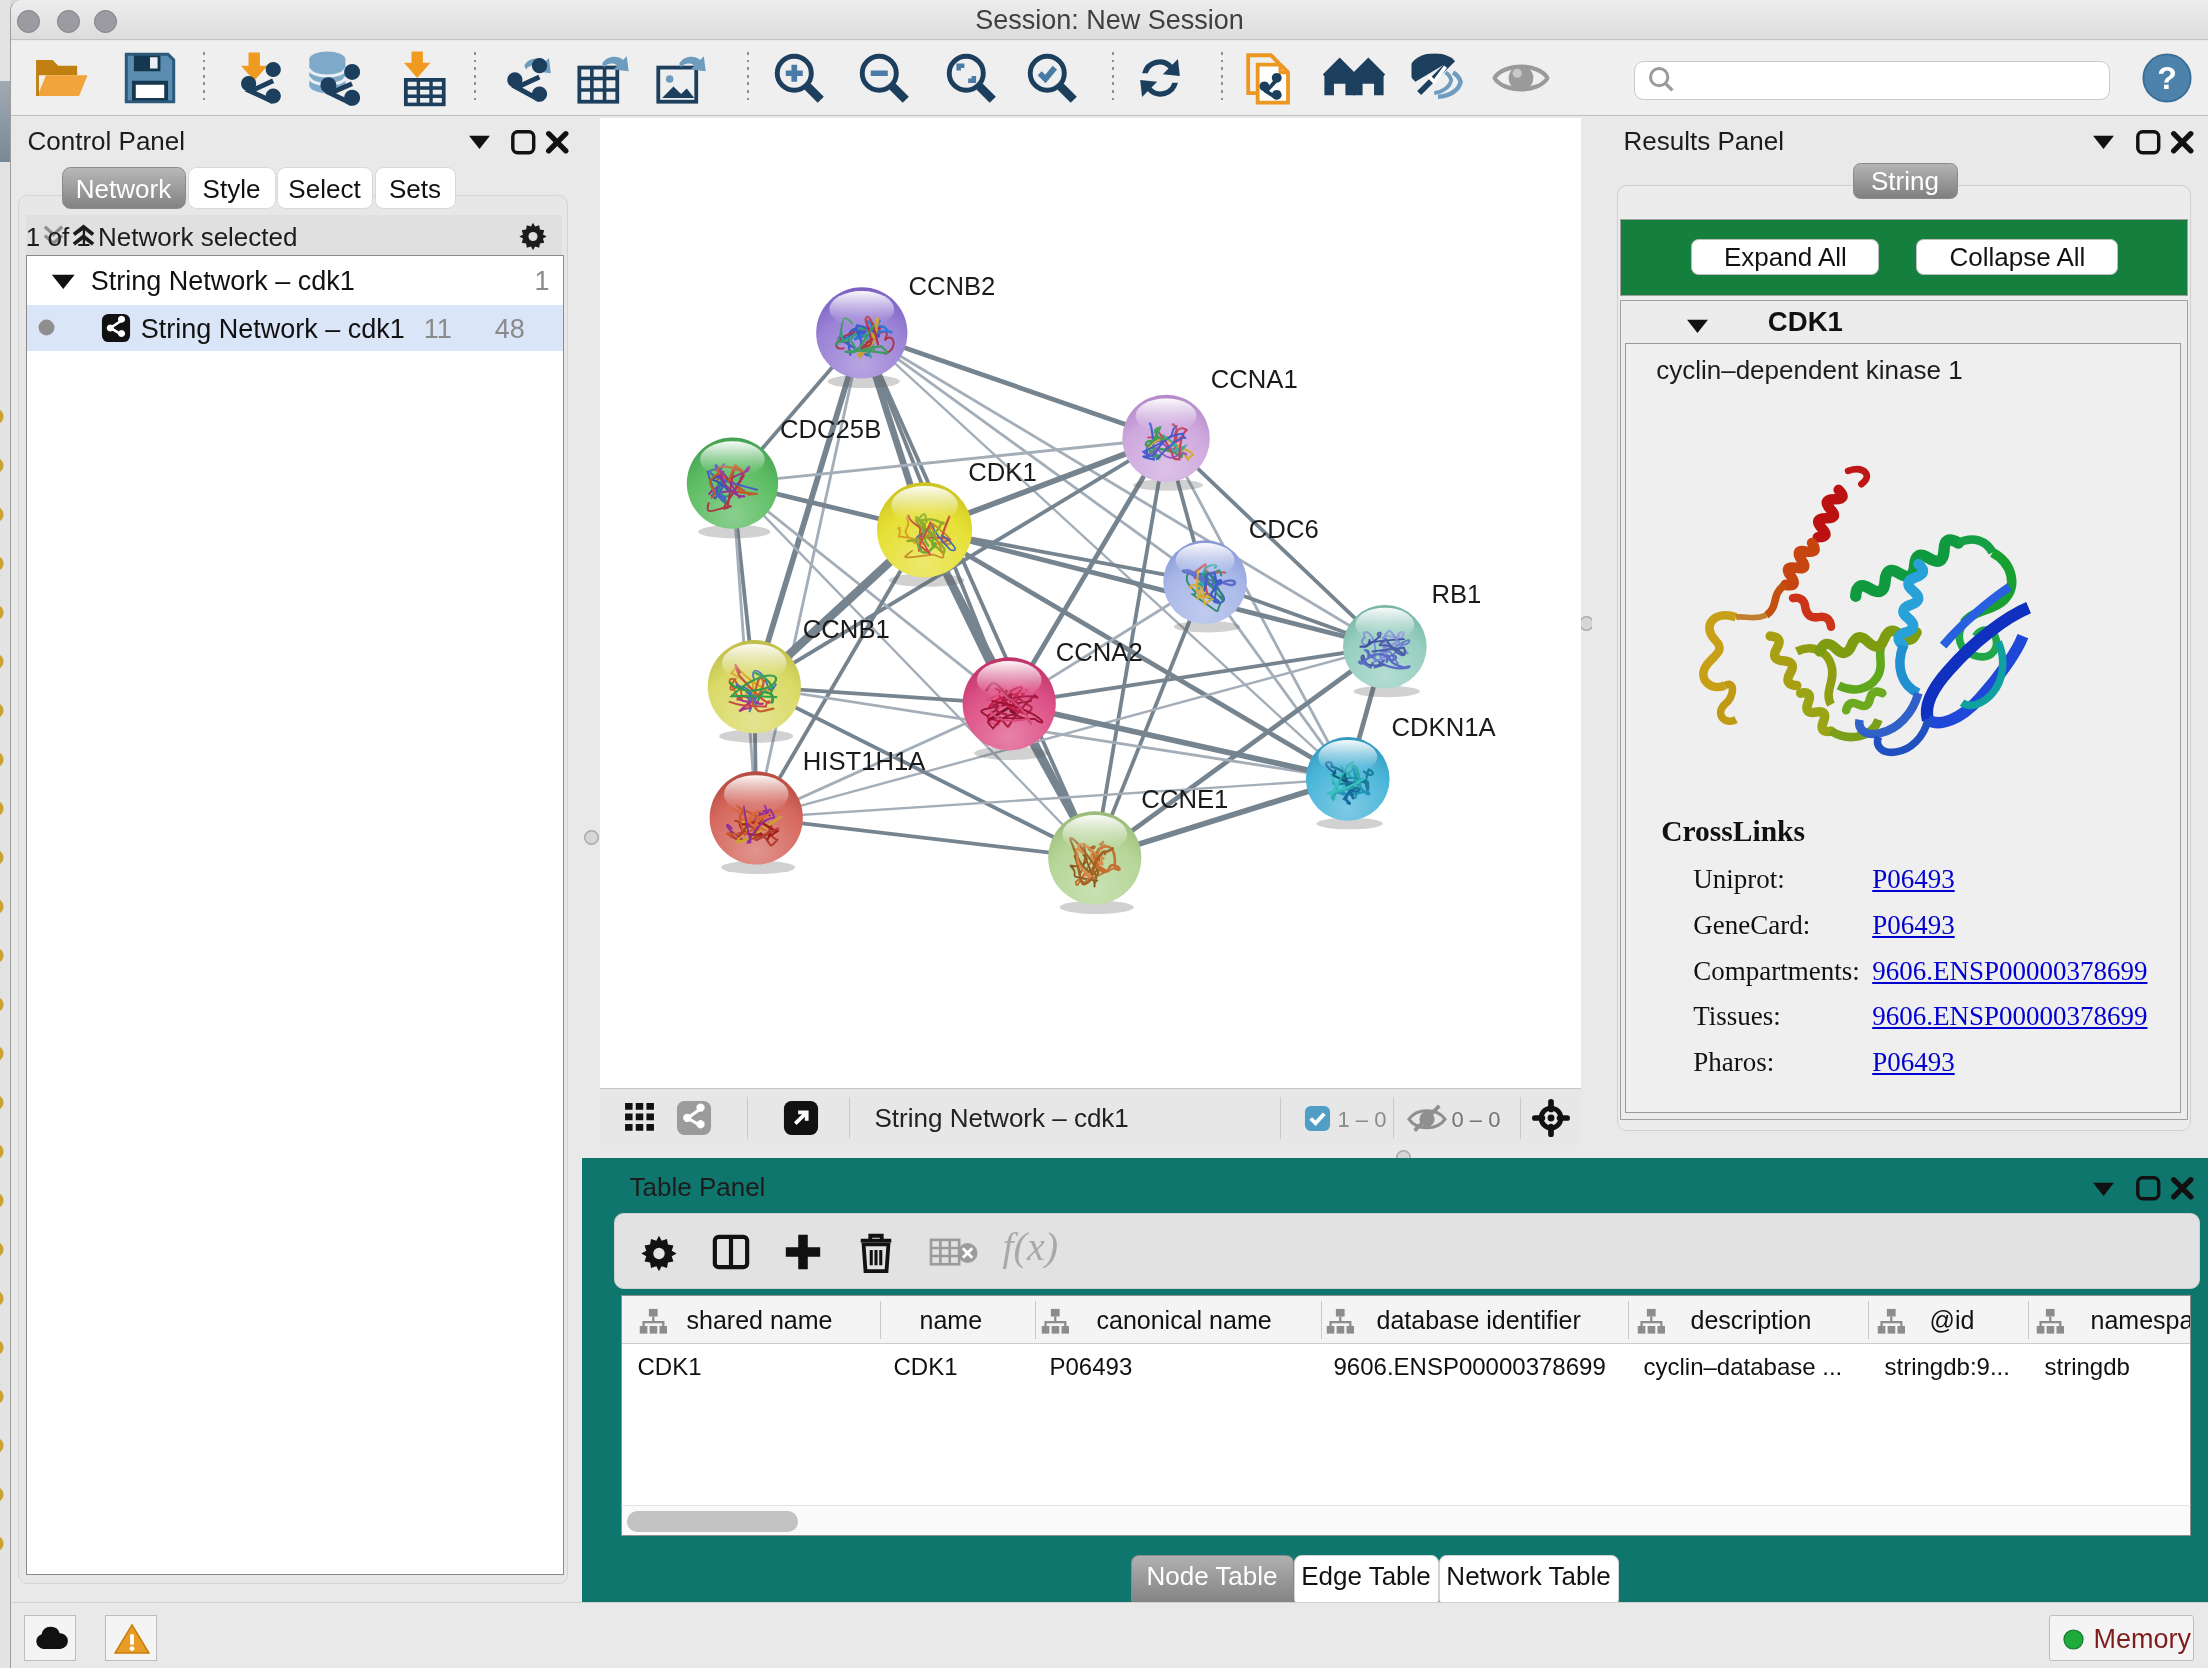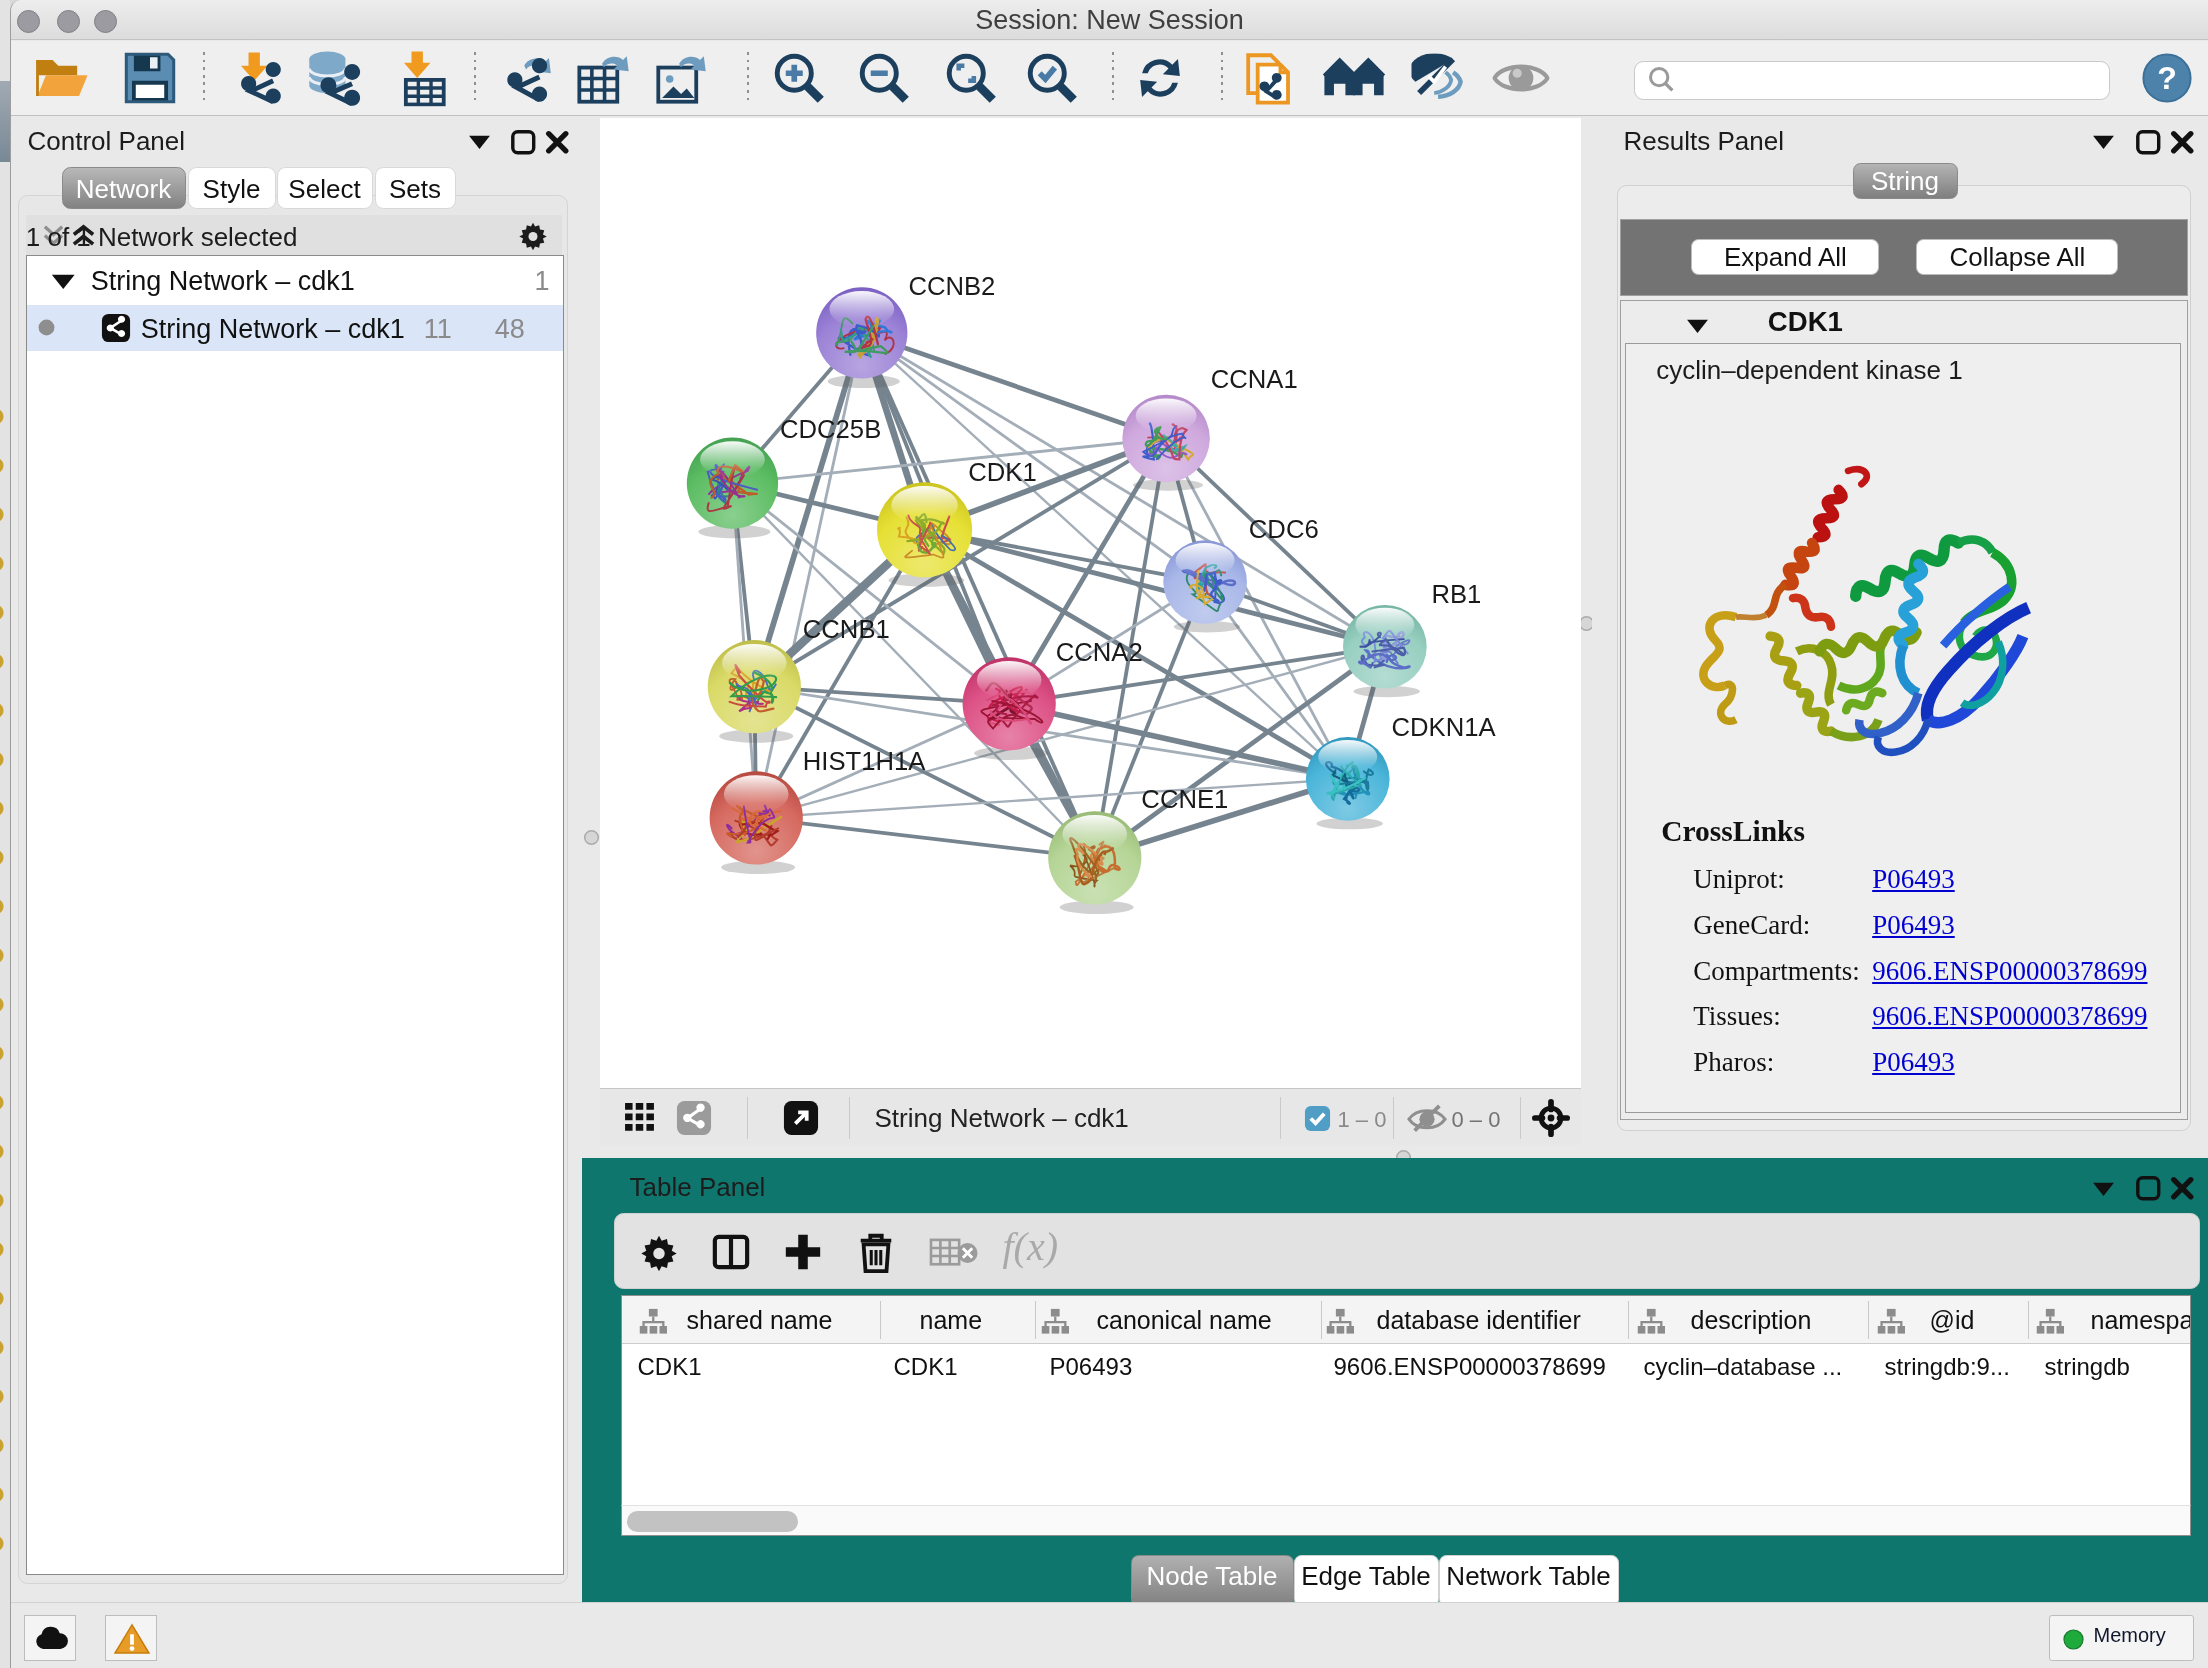--- a/index.html
+++ b/index.html
@@ -47,21 +47,21 @@
 
 #netcanvas { position:absolute; left:589px; top:118px; width:981px; height:970px; background:#fff; }
 #netbar { position:absolute; left:589px; top:1088px; width:981px; height:57px;
   background:#e7e7e7; border-top:1px solid #c6c6c6; font-size:26px; color:#222; }
 .nbsep { position:absolute; top:7.6px; height:42px; width:0; border-left:1.9px solid #c9c9c9; }
 
 #resultsdock { position:absolute; left:1581px; top:117px; width:618px; height:1041px; background:#e9e9e9; }
 #res-outer { position:absolute; left:25px; top:68px; width:574px; height:946px;
   background:#ececec; border:1px solid #d0d0d0; border-radius:9.5px; }
 #res-box1 { position:absolute; left:2.9px; top:33px; width:568px; height:77px;
-  background:#737373; border:1.9px solid #9f9f9f; }
+  background:#15803d; border:1.9px solid #9f9f9f; }
 #res-box2 { position:absolute; left:2.9px; top:114px; width:568px; height:820px;
   background:#ececec; border:1.9px solid #9f9f9f; }
 #res-inner { position:absolute; left:3.8px; top:42px; width:556px; height:770px;
   background:#efefef; border:1.9px solid #9a9a9a; }
 .rbtn { position:absolute; top:19px; height:36px; background:#fff; border:1px solid #bdbdbd;
   border-radius:7.6px; font-size:26px; color:#111; text-align:center; line-height:34px; }
 #crosslinks { position:absolute; left:0; top:471px; width:100%;
   font-family:"Liberation Serif", serif; font-size:27px; color:#111; }
 .clrow { position:absolute; left:67px; }
 .clval { position:absolute; left:179px; color:#0000d0; text-decoration:underline; }
@@ -894,18 +894,18 @@
       <svg style="position:absolute;left:7.6px;top:6.7px" width="38" height="32" viewBox="0 0 20 17">
         <path d="M10 1 L19 16 H1 z" fill="#e89c28" stroke="#c87d0a" stroke-width="0.8"></path>
         <rect x="9" y="6" width="2" height="5.5" fill="#fff"></rect>
         <circle cx="10" cy="13.6" r="1.3" fill="#fff"></circle>
       </svg>
     </div>
     <div class="sbtn" style="left:2038px;width:145px;border-radius:2.9px">
       <svg style="position:absolute;left:13.3px;top:12.4px" width="21" height="21" viewBox="0 0 11 11">
             <circle cx="5.5" cy="5.5" r="5" fill="#1faa3c" stroke="#157a2b" stroke-width="0.6"></circle>
           </svg>
-      <span style="position:absolute;left:44px;top:7.6px;font-size:20px;color:#0f172a">Memory</span>
+      <span style="position:absolute;left:44px;top:7.6px;font-size:27px;color:#7f1d1d">Memory</span>
     </div>
   </div>
 </div>
 </div>
 
 
 </body></html>

